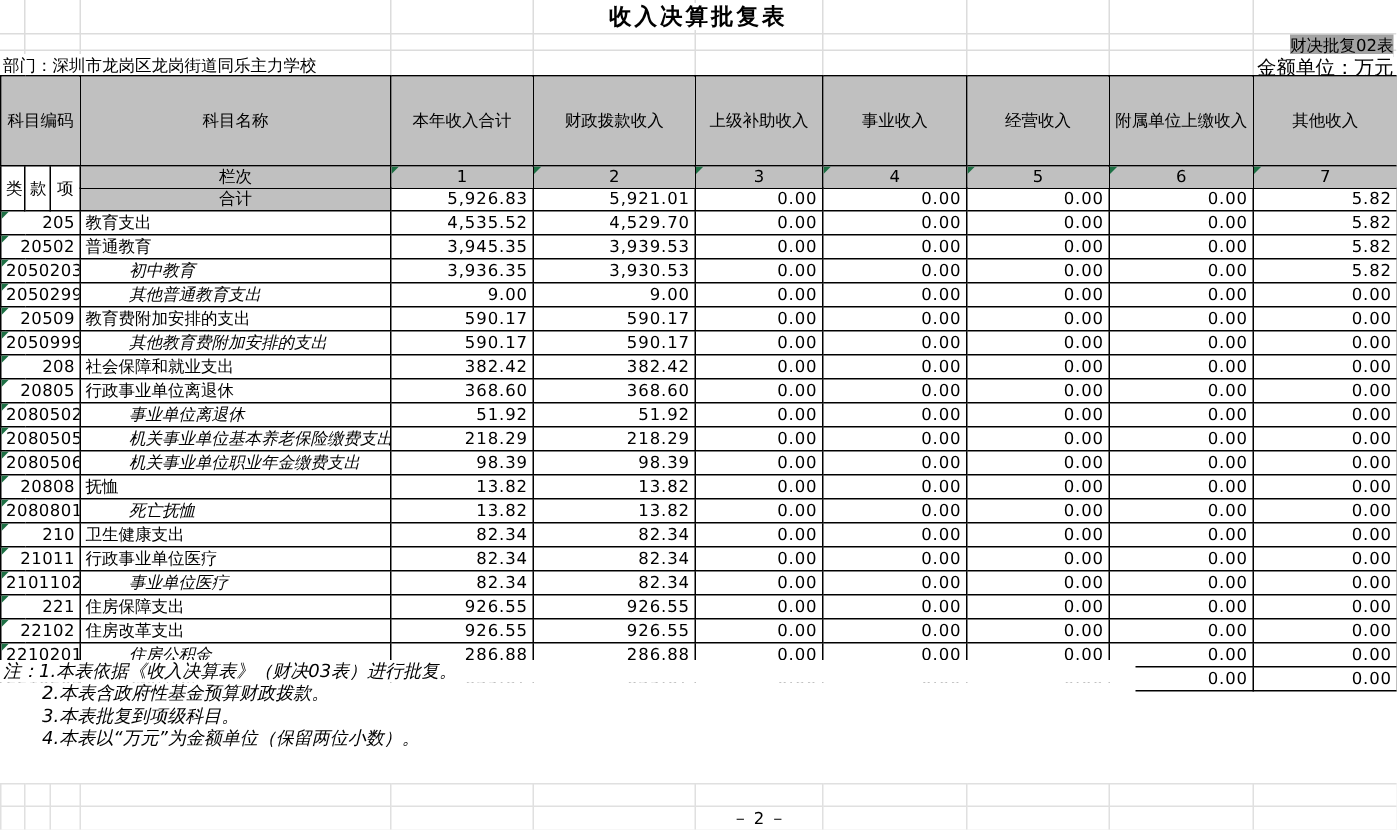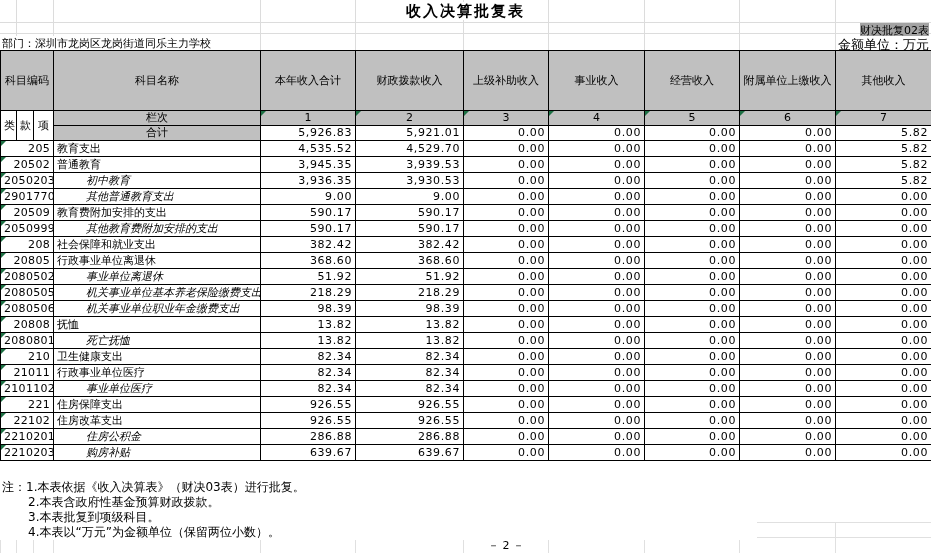--- a/index.html
+++ b/index.html
@@ -38,21 +38,21 @@
   .num{text-align:right;letter-spacing:0.6px;font-family:"DejaVu Sans","Liberation Sans",sans-serif;}
   .bold{font-weight:bold;}
   .code-cell{text-align:right;letter-spacing:0.3px;}
   .name-cell{text-align:left;}
   .name-cell.indent{padding-left:32px;font-style:italic;}
   .tri{
     position:absolute;top:0;left:0;width:0;height:0;
     border-top:5px solid #1d7044;border-right:5px solid transparent;
   }
 
-  .notes{position:absolute;top:480px;left:0;width:757px;z-index:2;}
+  .notes{position:absolute;top:440px;left:0;width:757px;z-index:2;font-style:italic;}
   .note-line{height:15px;line-height:15px;font-size:12px;background:#fff;white-space:nowrap;}
   .note-line.indent{padding-left:28px;}
   .note-line.first{padding-left:2px;}
 
   table.faint{
     position:absolute;top:522px;left:0;width:931px;z-index:1;
     border-collapse:collapse;table-layout:fixed;
   }
   table.faint td{
     border:1px solid #e0e0e0;height:15px;padding:0;font-size:11px;
@@ -159,21 +159,21 @@
       <td class="name-cell indent">初中教育</td>
       <td class="num">3,936.35</td>
       <td class="num">3,930.53</td>
       <td class="num">0.00</td>
       <td class="num">0.00</td>
       <td class="num">0.00</td>
       <td class="num">0.00</td>
       <td class="num">5.82</td>
     </tr>
         <tr class="h16">
-      <td colspan="3" class="code-cell"><i class="tri"></i><span>2901770</span></td>
+      <td colspan="3" class="code-cell"><i class="tri"></i><span>2050299</span></td>
       <td class="name-cell indent">其他普通教育支出</td>
       <td class="num">9.00</td>
       <td class="num">9.00</td>
       <td class="num">0.00</td>
       <td class="num">0.00</td>
       <td class="num">0.00</td>
       <td class="num">0.00</td>
       <td class="num">0.00</td>
     </tr>
         <tr class="h16">

